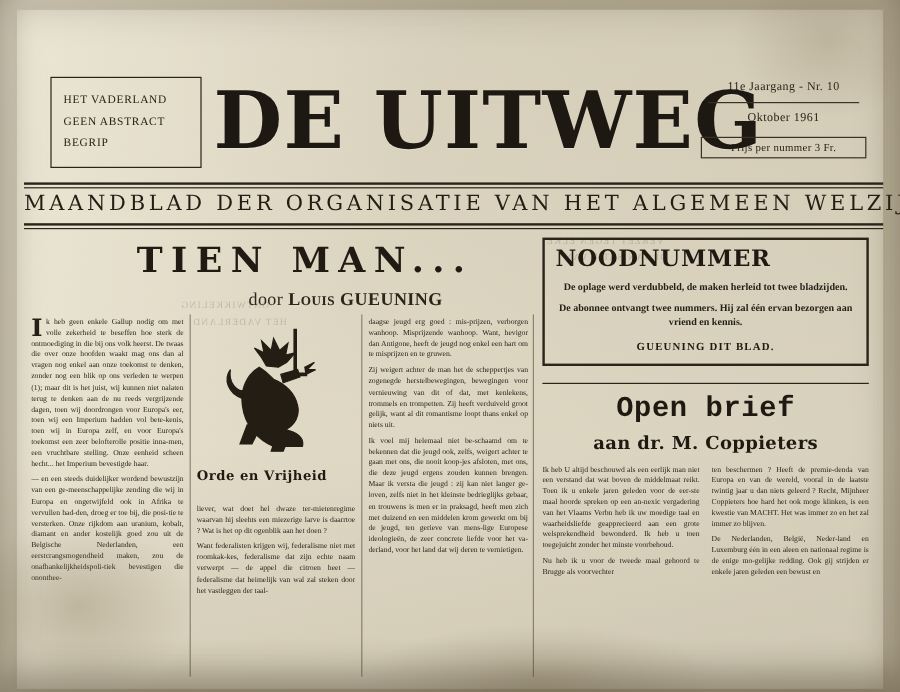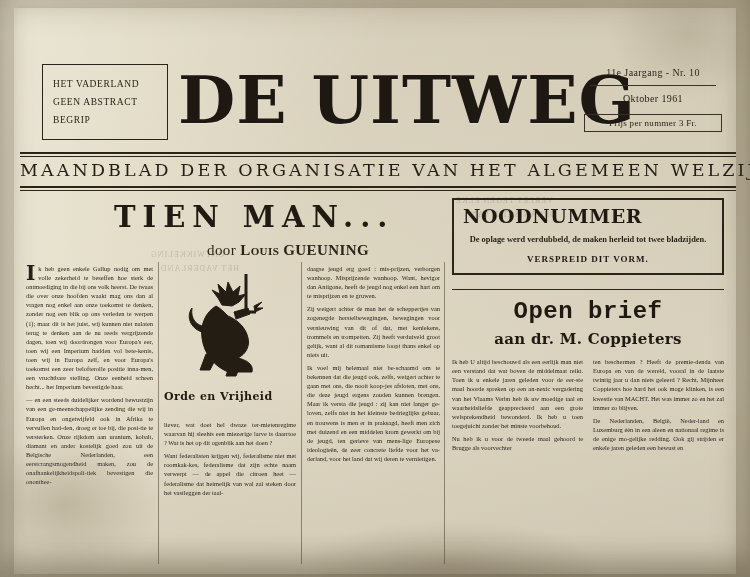--- a/index.html
+++ b/index.html
@@ -423,21 +423,22 @@
     <div class="col col3">
       <p>daagse jeugd erg goed : mis-prijzen, verborgen wanhoop. Misprijzende wanhoop. Want, hevigor dan Antigone, heeft de jeugd nog enkel een hart om te misprijzen en te gruwen.</p>
       <p>Zij weigert achter de man het de scheppertjes van zogenegde herstelbewegingen, bewegingen voor vernieuwing van dit of dat, met kenlekens, trommels en trompetten. Zij heeft verduiveld groot gelijk, want al dit romantisme loopt thans enkel op niets uit.</p>
       <p>Ik voel mij helemaal niet be-schaamd om te bekennen dat die jeugd ook, zelfs, weigert achter te gaan met ons, die nooit koop-jes afsloten, met ons, die deze jeugd ergens zouden kunnen brengen. Maar ik versta die jeugd : zij kan niet langer ge-loven, zelfs niet in het kleinste bedrieglijks gebaar, en trouwens is men er in praksagd, heeft men zich met duizend en een middelen krom gewerkt om bij de jeugd, ten gerieve van mens-lige Europese ideologieën, de zeer concrete liefde voor het va-derland, voor het land dat wij deren te vernietigen.</p>
     </div>
 
     <div class="panel">
       <div class="box">
         <div class="box-title">NOODNUMMER</div>
         <p>De oplage werd verdubbeld, de maken herleid tot twee bladzijden.</p>
-        <div class="spread">VERSPREID DIT VORM.</div>
+        <p>De abonnee ontvangt twee nummers. Hij zal één ervan bezorgen aan vriend en kennis.</p>
+        <div class="spread">GUEUNING DIT BLAD.</div>
       </div>
 
       <div class="openbrief">
         <div class="ob-title">Open brief</div>
         <div class="ob-sub">aan dr. M. Coppieters</div>
         <div class="ob-cols">
           <div class="ob-col">
             <p>Ik heb U altijd beschouwd als een eerlijk man niet een verstand dat wat boven de middelmaat reikt. Toen ik u enkele jaren geleden voor de eer-ste maal hoorde spreken op een an-nexic vergadering van het Vlaams Verbn heb ik uw moedige taal en waarheidsliefde geapprecieerd aan een grote welsprekendheid bewonderd. Ik heb u toen toegejuicht zonder het minste voorbehoud.</p>
             <p>Nu heb ik u voor de tweede maal gehoord te Brugge als voorvechter</p>
           </div>

